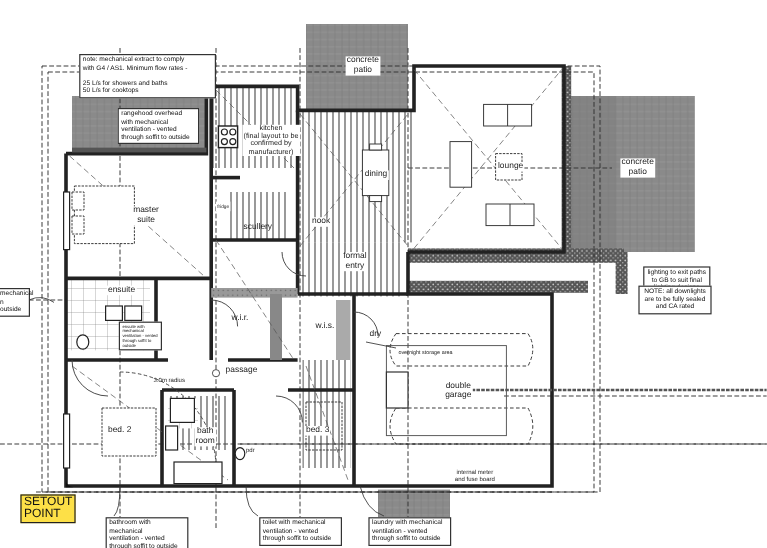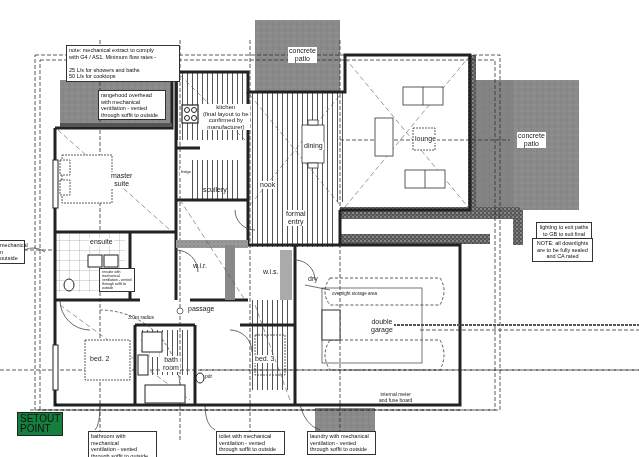--- a/index.html
+++ b/index.html
@@ -2,21 +2,21 @@
 <html><head>
 <meta charset="utf-8">
 <style>
   html,body{margin:0;padding:0;background:#fff;}
   body{width:639px;height:457px;position:relative;overflow:hidden;font-family:"Liberation Sans",sans-serif;}
   #plan{position:absolute;left:0;top:0;width:639px;height:457px;}
   .lbl{position:absolute;font-size:7px;line-height:8px;color:#222;text-align:center;white-space:nowrap;}
   .lbl.bg{background:#fff;padding:0 1px;}
   .note{position:absolute;font-size:5.5px;line-height:6.5px;color:#111;background:#fff;border:1px solid #333;padding:1px 2px;white-space:pre-line;}
   .note.c{text-align:center;}
-  .setout{position:absolute;font-size:10px;line-height:10px;color:#111;background:#15803d;border:1px solid #222;padding:1px 2px;white-space:pre-line;}
+  .setout{position:absolute;font-size:10px;line-height:10px;color:#111;background:#fde047;border:1px solid #222;padding:1px 2px;white-space:pre-line;}
 </style>
 </head>
 <body>
 
 <svg id="plan" viewBox="0 0 639 457" xmlns="http://www.w3.org/2000/svg">
   <defs>
     <pattern id="timber" width="5" height="10" patternUnits="userSpaceOnUse">
       <line x1="2.5" y1="0" x2="2.5" y2="10" stroke="#555" stroke-width="1"></line>
     </pattern>
     <pattern id="patio" width="6" height="6" patternUnits="userSpaceOnUse">

